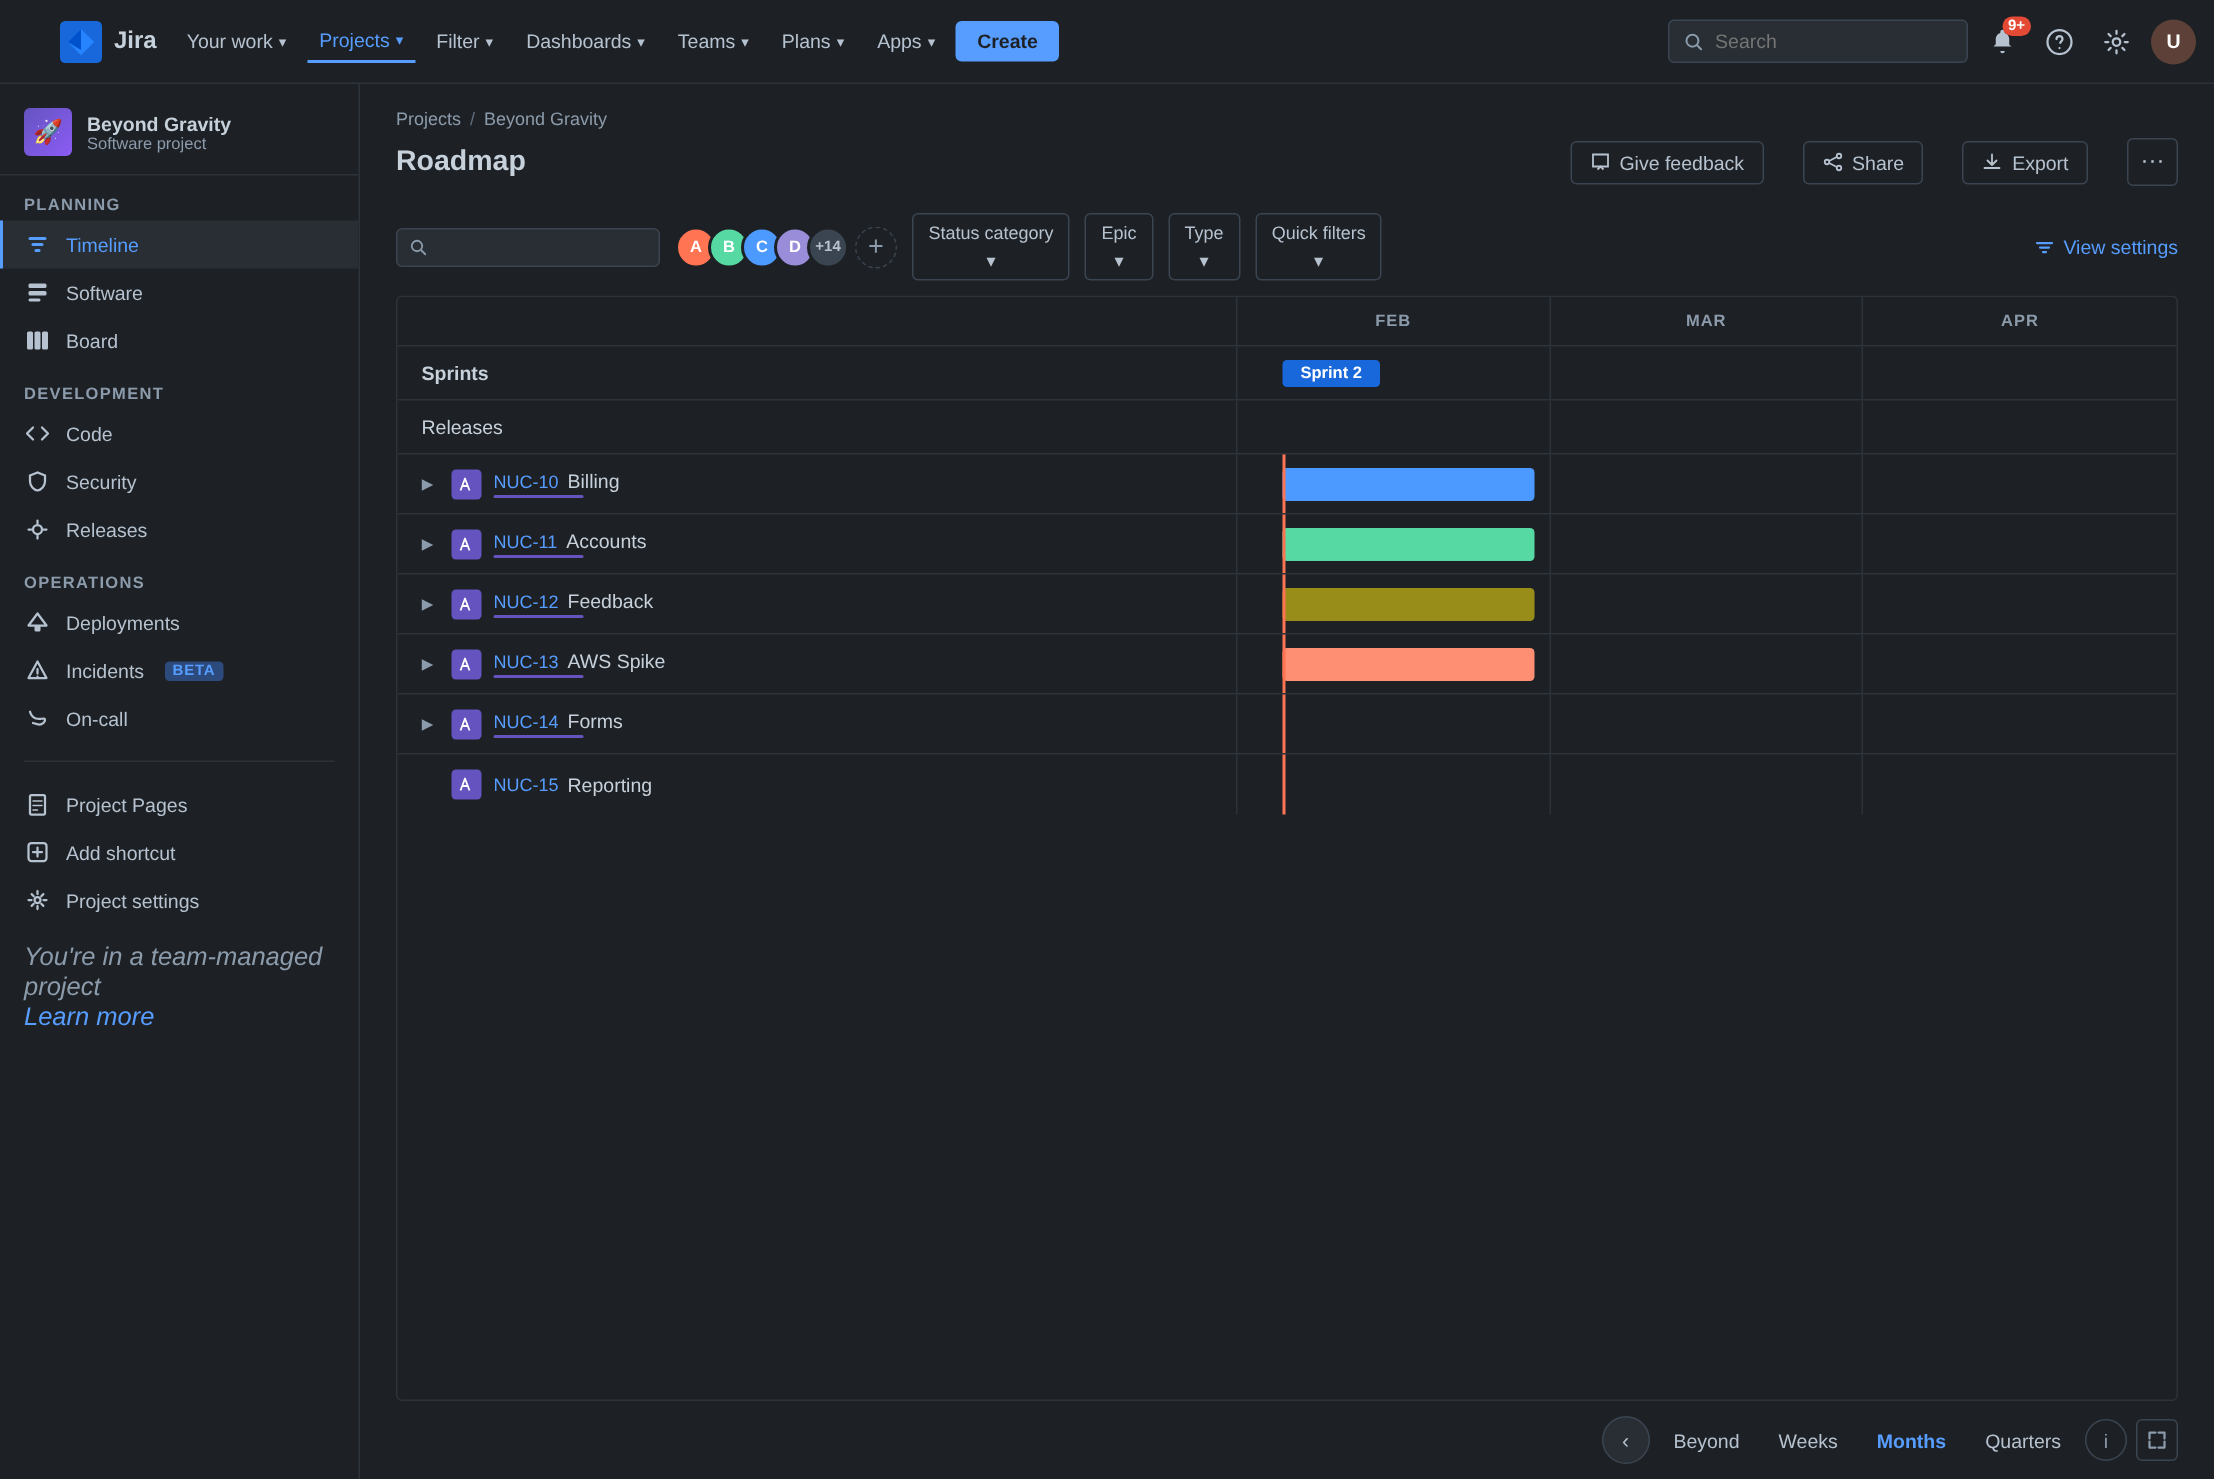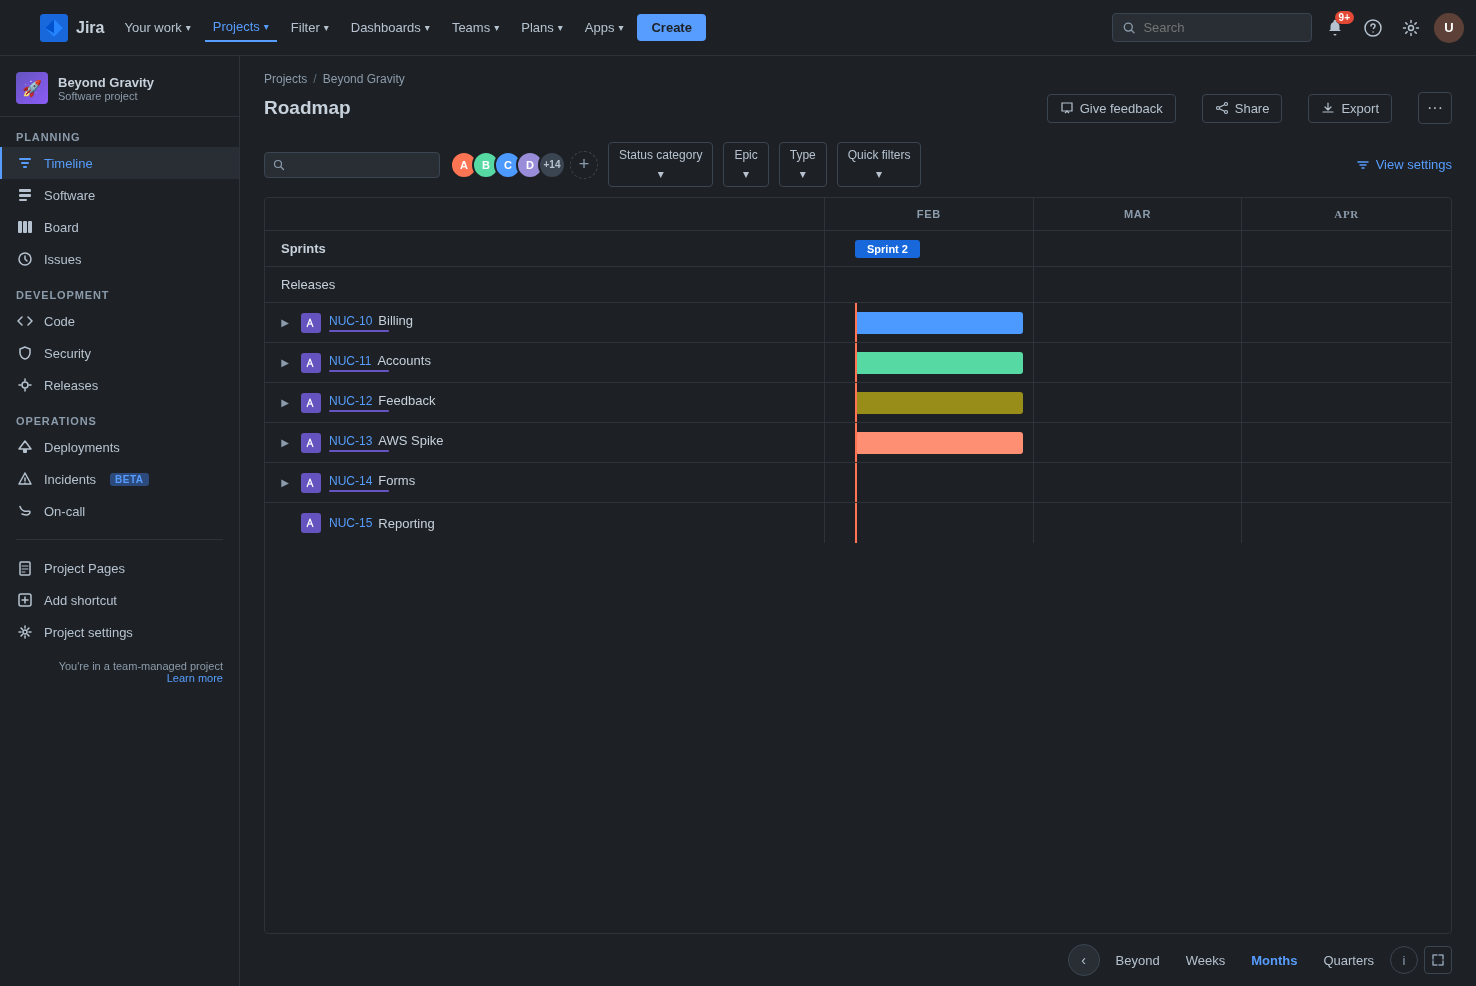--- a/index.html
+++ b/index.html
@@ -32,21 +32,21 @@
     .sidebar-project { display: flex; align-items: center; gap: 10px; padding: 16px 16px 12px; border-bottom: 1px solid #2c333a; }
     .sidebar-project-icon { width: 32px; height: 32px; border-radius: 4px; background: linear-gradient(135deg, #6554c0, #8b5cf6); display: flex; align-items: center; justify-content: center; font-size: 16px; color: #fff; flex-shrink: 0; }
     .sidebar-project-info { display: flex; flex-direction: column; }
     .sidebar-project-name { color: #c7d1db; font-weight: 600; font-size: 13px; }
     .sidebar-project-type { color: #8c9bab; font-size: 11px; }
     .sidebar-section-label { color: #8c9bab; font-size: 11px; font-weight: 700; letter-spacing: 0.08em; text-transform: uppercase; padding: 14px 16px 4px; }
     .sidebar-item { display: flex; align-items: center; gap: 10px; padding: 7px 16px; cursor: pointer; border-radius: 0; color: #b6c2cf; font-size: 13px; text-decoration: none; }
     .sidebar-item.active { background: #282e33; color: #579dff; border-left: 2px solid #579dff; padding-left: 14px; }
     .sidebar-item-icon { width: 18px; height: 18px; display: flex; align-items: center; justify-content: center; flex-shrink: 0; font-size: 14px; }
     .sidebar-divider { height: 1px; background: #2c333a; margin: 12px 16px; }
-    .sidebar-footer { padding: 12px 16px; color: #8c9bab; font-size: 11px; text-align: right; }
+    .sidebar-footer { padding: 12px 16px; color: #8c9bab; font-size: 17px; text-align: left; font-style: italic; }
     .sidebar-footer a { color: #579dff; text-decoration: none; }
     .beta-badge { font-size: 10px; background: #2c4a7c; color: #579dff; border-radius: 3px; padding: 1px 5px; font-weight: 700; letter-spacing: 0.05em; margin-left: 4px; }
 
     
     .content { flex: 1; display: flex; flex-direction: column; overflow: hidden; }
 
     
     .page-header { padding: 16px 24px 8px; flex-shrink: 0; }
     .breadcrumb { display: flex; align-items: center; gap: 6px; color: #8c9bab; font-size: 12px; margin-bottom: 6px; }
     .breadcrumb a { color: #8c9bab; text-decoration: none; }
@@ -68,21 +68,21 @@
     .avatar-count { width: 28px; height: 28px; border-radius: 50%; border: 2px solid #1d2125; margin-left: -6px; background: #3b4551; color: #b6c2cf; font-size: 10px; font-weight: 700; display: flex; align-items: center; justify-content: center; cursor: pointer; }
     .assign-btn { width: 28px; height: 28px; border-radius: 50%; background: none; border: 1px dashed #3b4551; color: #8c9bab; font-size: 18px; display: flex; align-items: center; justify-content: center; cursor: pointer; margin-left: 4px; }
     .toolbar-spacer { flex: 1; }
     .view-settings-btn { display: flex; align-items: center; gap: 6px; background: none; border: none; color: #579dff; font-size: 13px; cursor: pointer; }
 
     
     .roadmap-container { flex: 1; overflow: hidden; display: flex; flex-direction: column; }
     .roadmap-grid { flex: 1; overflow: hidden; display: flex; flex-direction: column; border: 1px solid #2c333a; margin: 0 24px 0; border-radius: 4px; }
     .roadmap-header { display: grid; grid-template-columns: 560px 1fr 1fr 1fr; border-bottom: 1px solid #2c333a; flex-shrink: 0; }
     .rh-cell { padding: 10px 16px; color: #8c9bab; font-size: 11px; font-weight: 700; text-align: center; text-transform: uppercase; letter-spacing: 0.06em; border-right: 1px solid #2c333a; }
-    .rh-cell:last-child { border-right: none; font-family: Liberation Serif, serif; }
+    .rh-cell:last-child { border-right: none; }
     .roadmap-body { flex: 1; overflow-y: auto; }
     .roadmap-row { display: grid; grid-template-columns: 560px 1fr 1fr 1fr; border-bottom: 1px solid #2c333a; min-height: 40px; }
     .roadmap-row:last-child { border-bottom: none; }
     .row-left { display: flex; align-items: center; gap: 8px; padding: 8px 12px; border-right: 1px solid #2c333a; }
     .row-chart-cell { border-right: 1px solid #2c333a; padding: 8px 12px; position: relative; }
     .row-chart-cell:last-child { border-right: none; }
     .expand-icon { width: 16px; height: 16px; display: flex; align-items: center; justify-content: center; cursor: pointer; color: #8c9bab; font-size: 10px; flex-shrink: 0; }
     .row-epic-icon { width: 20px; height: 20px; border-radius: 3px; background: #6554c0; display: flex; align-items: center; justify-content: center; font-size: 11px; color: #fff; flex-shrink: 0; }
     .row-epic-icon.purple { background: #6554c0; }
     .row-id { color: #579dff; font-size: 12px; font-weight: 500; }
@@ -227,29 +227,20 @@
     </a>
     <a class="sidebar-item" href="#">
       <span class="sidebar-item-icon">
         <svg width="16" height="16" viewBox="0 0 16 16" fill="none">
             <rect x="1" y="2" width="4" height="12" rx="1" fill="#b6c2cf"></rect>
             <rect x="6" y="2" width="4" height="12" rx="1" fill="#b6c2cf"></rect>
             <rect x="11" y="2" width="4" height="12" rx="1" fill="#b6c2cf"></rect>
           </svg>
       </span>
       <span>Board</span>
-    </a>
-    <a class="sidebar-item" href="#">
-      <span class="sidebar-item-icon">
-        <svg width="16" height="16" viewBox="0 0 16 16" fill="none">
-            <circle cx="8" cy="8" r="6" stroke="#b6c2cf" stroke-width="1.5" fill="none"></circle>
-            <path d="M8 5v3l2 2" stroke="#b6c2cf" stroke-width="1.5" stroke-linecap="round" fill="none"></path>
-          </svg>
-      </span>
-      <span>Issues</span>
     </a>
 
     <span class="sidebar-section-label">DEVELOPMENT</span>
 
     <a class="sidebar-item" href="#">
       <span class="sidebar-item-icon">
         <svg width="16" height="16" viewBox="0 0 16 16" fill="none">
             <polyline points="5,4 1,8 5,12" stroke="#b6c2cf" stroke-width="1.5" fill="none" stroke-linecap="round" stroke-linejoin="round"></polyline>
             <polyline points="11,4 15,8 11,12" stroke="#b6c2cf" stroke-width="1.5" fill="none" stroke-linecap="round" stroke-linejoin="round"></polyline>
           </svg>

